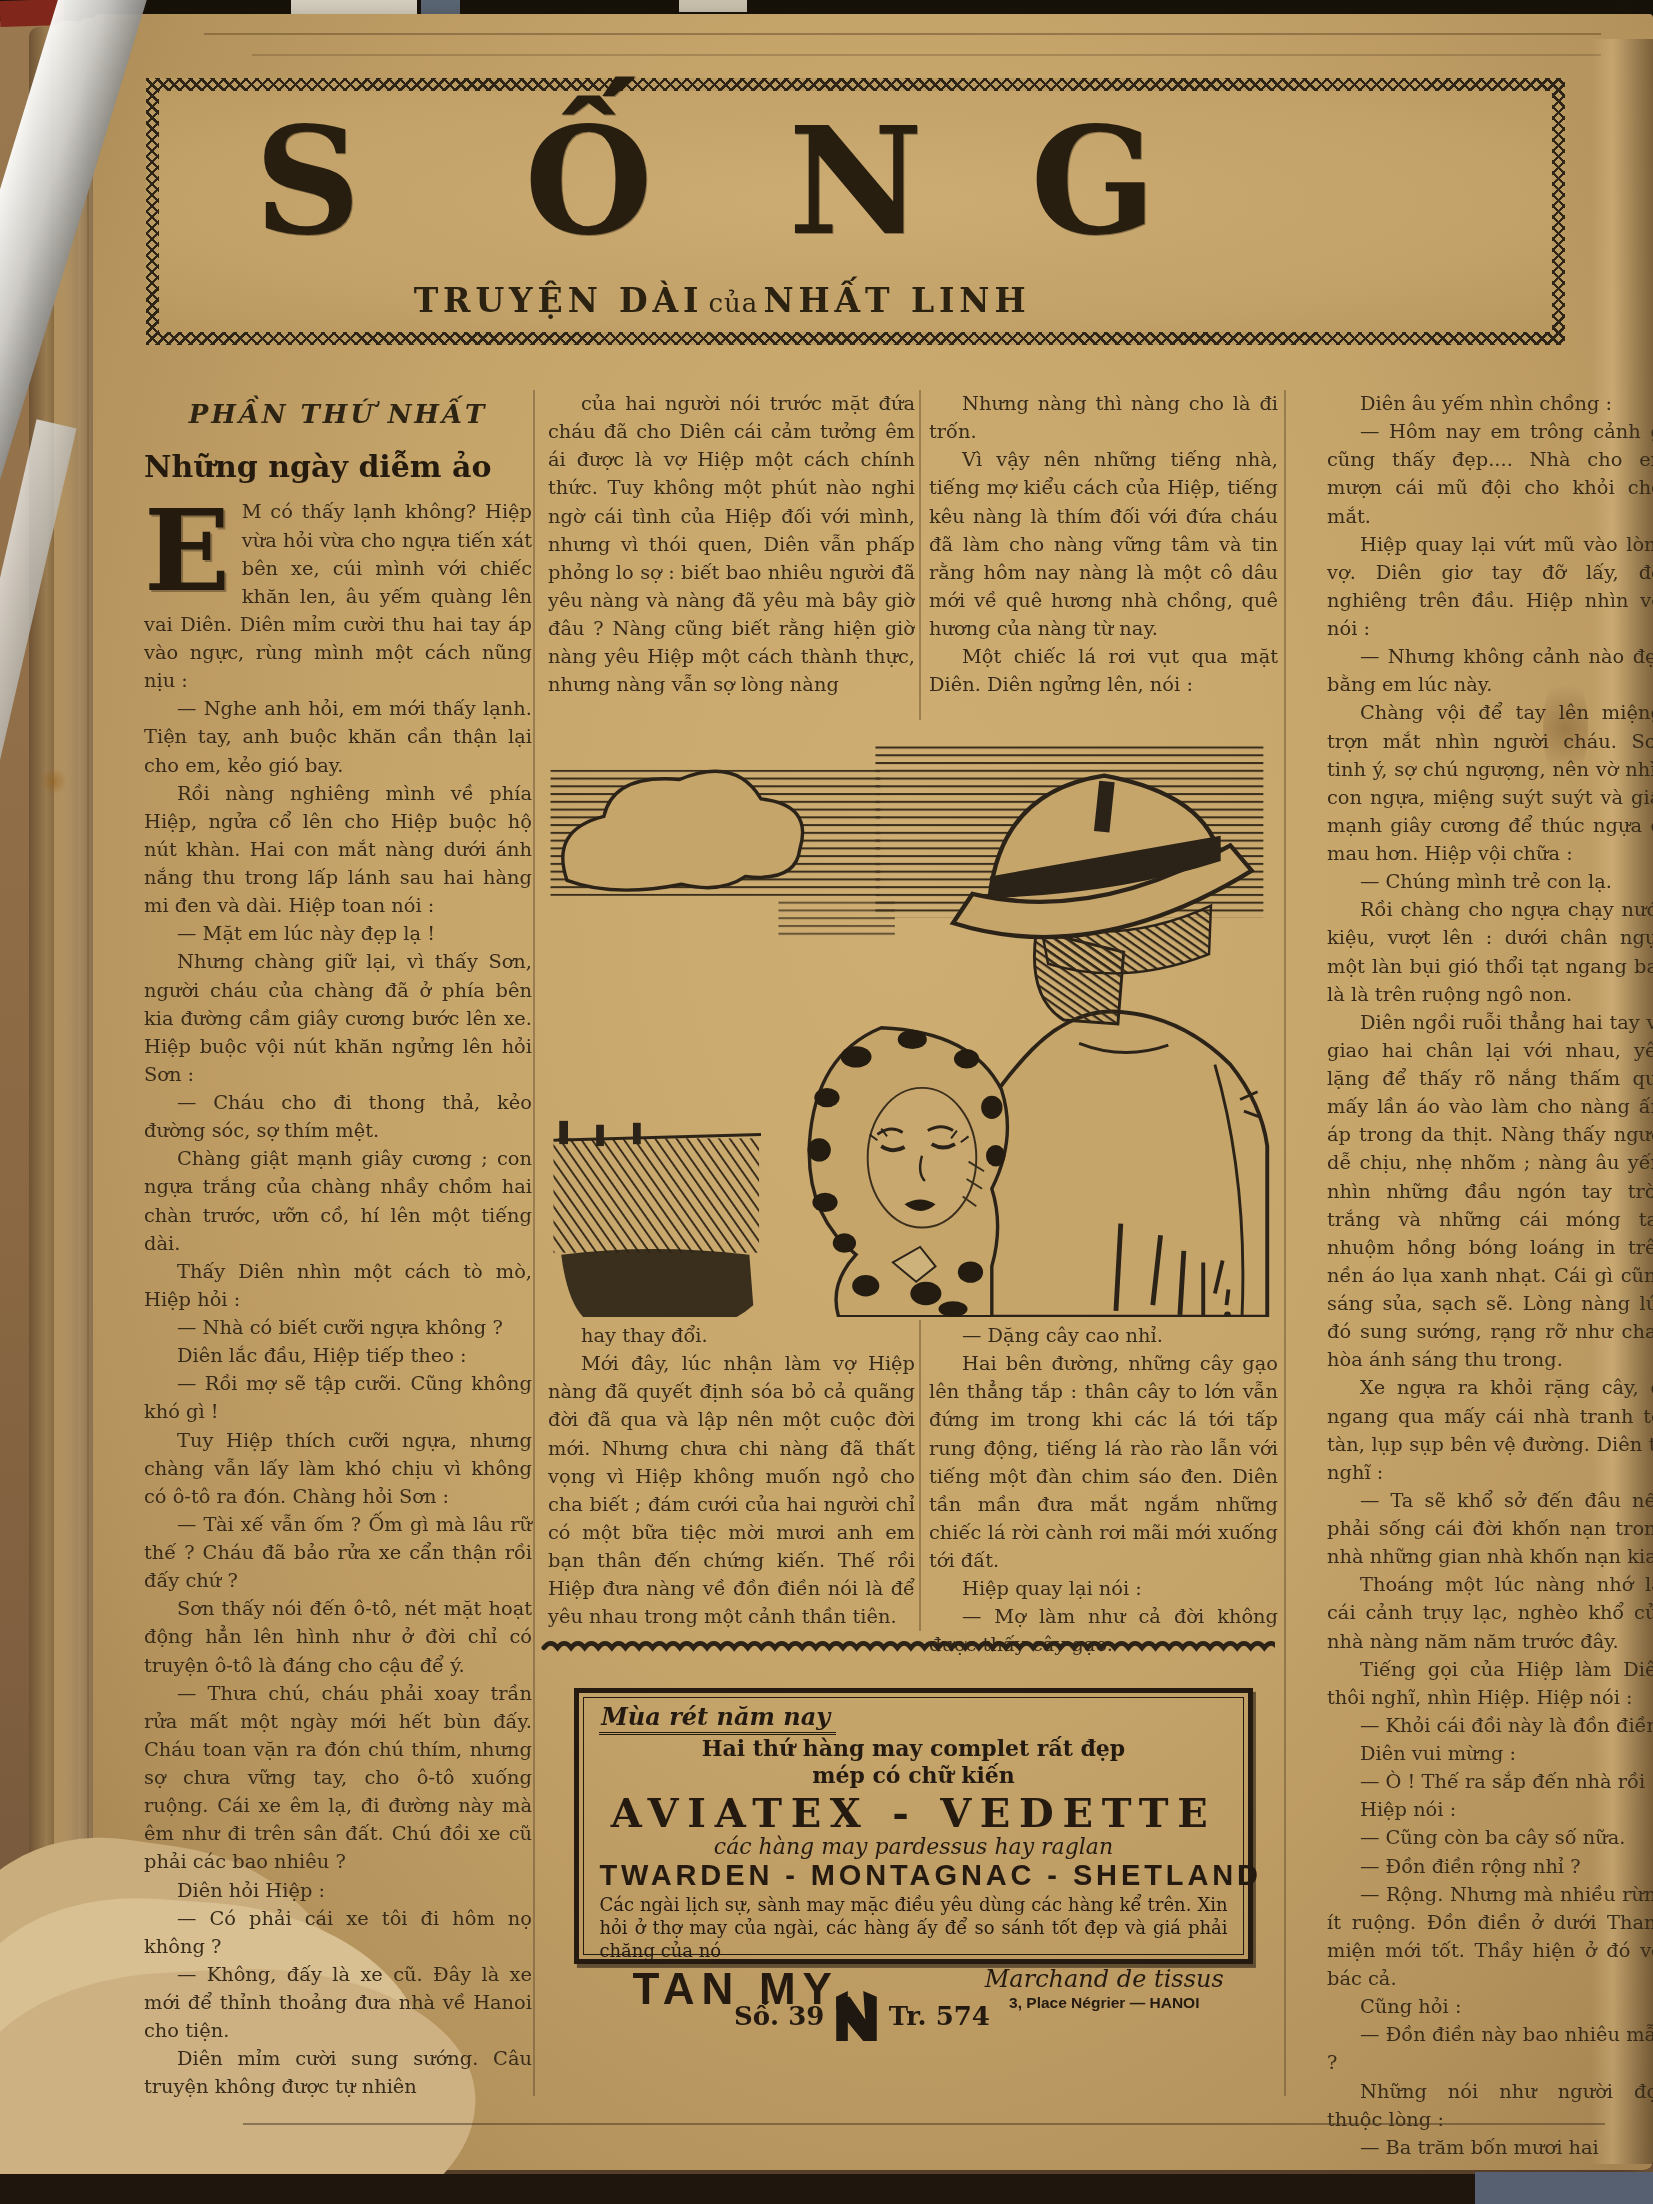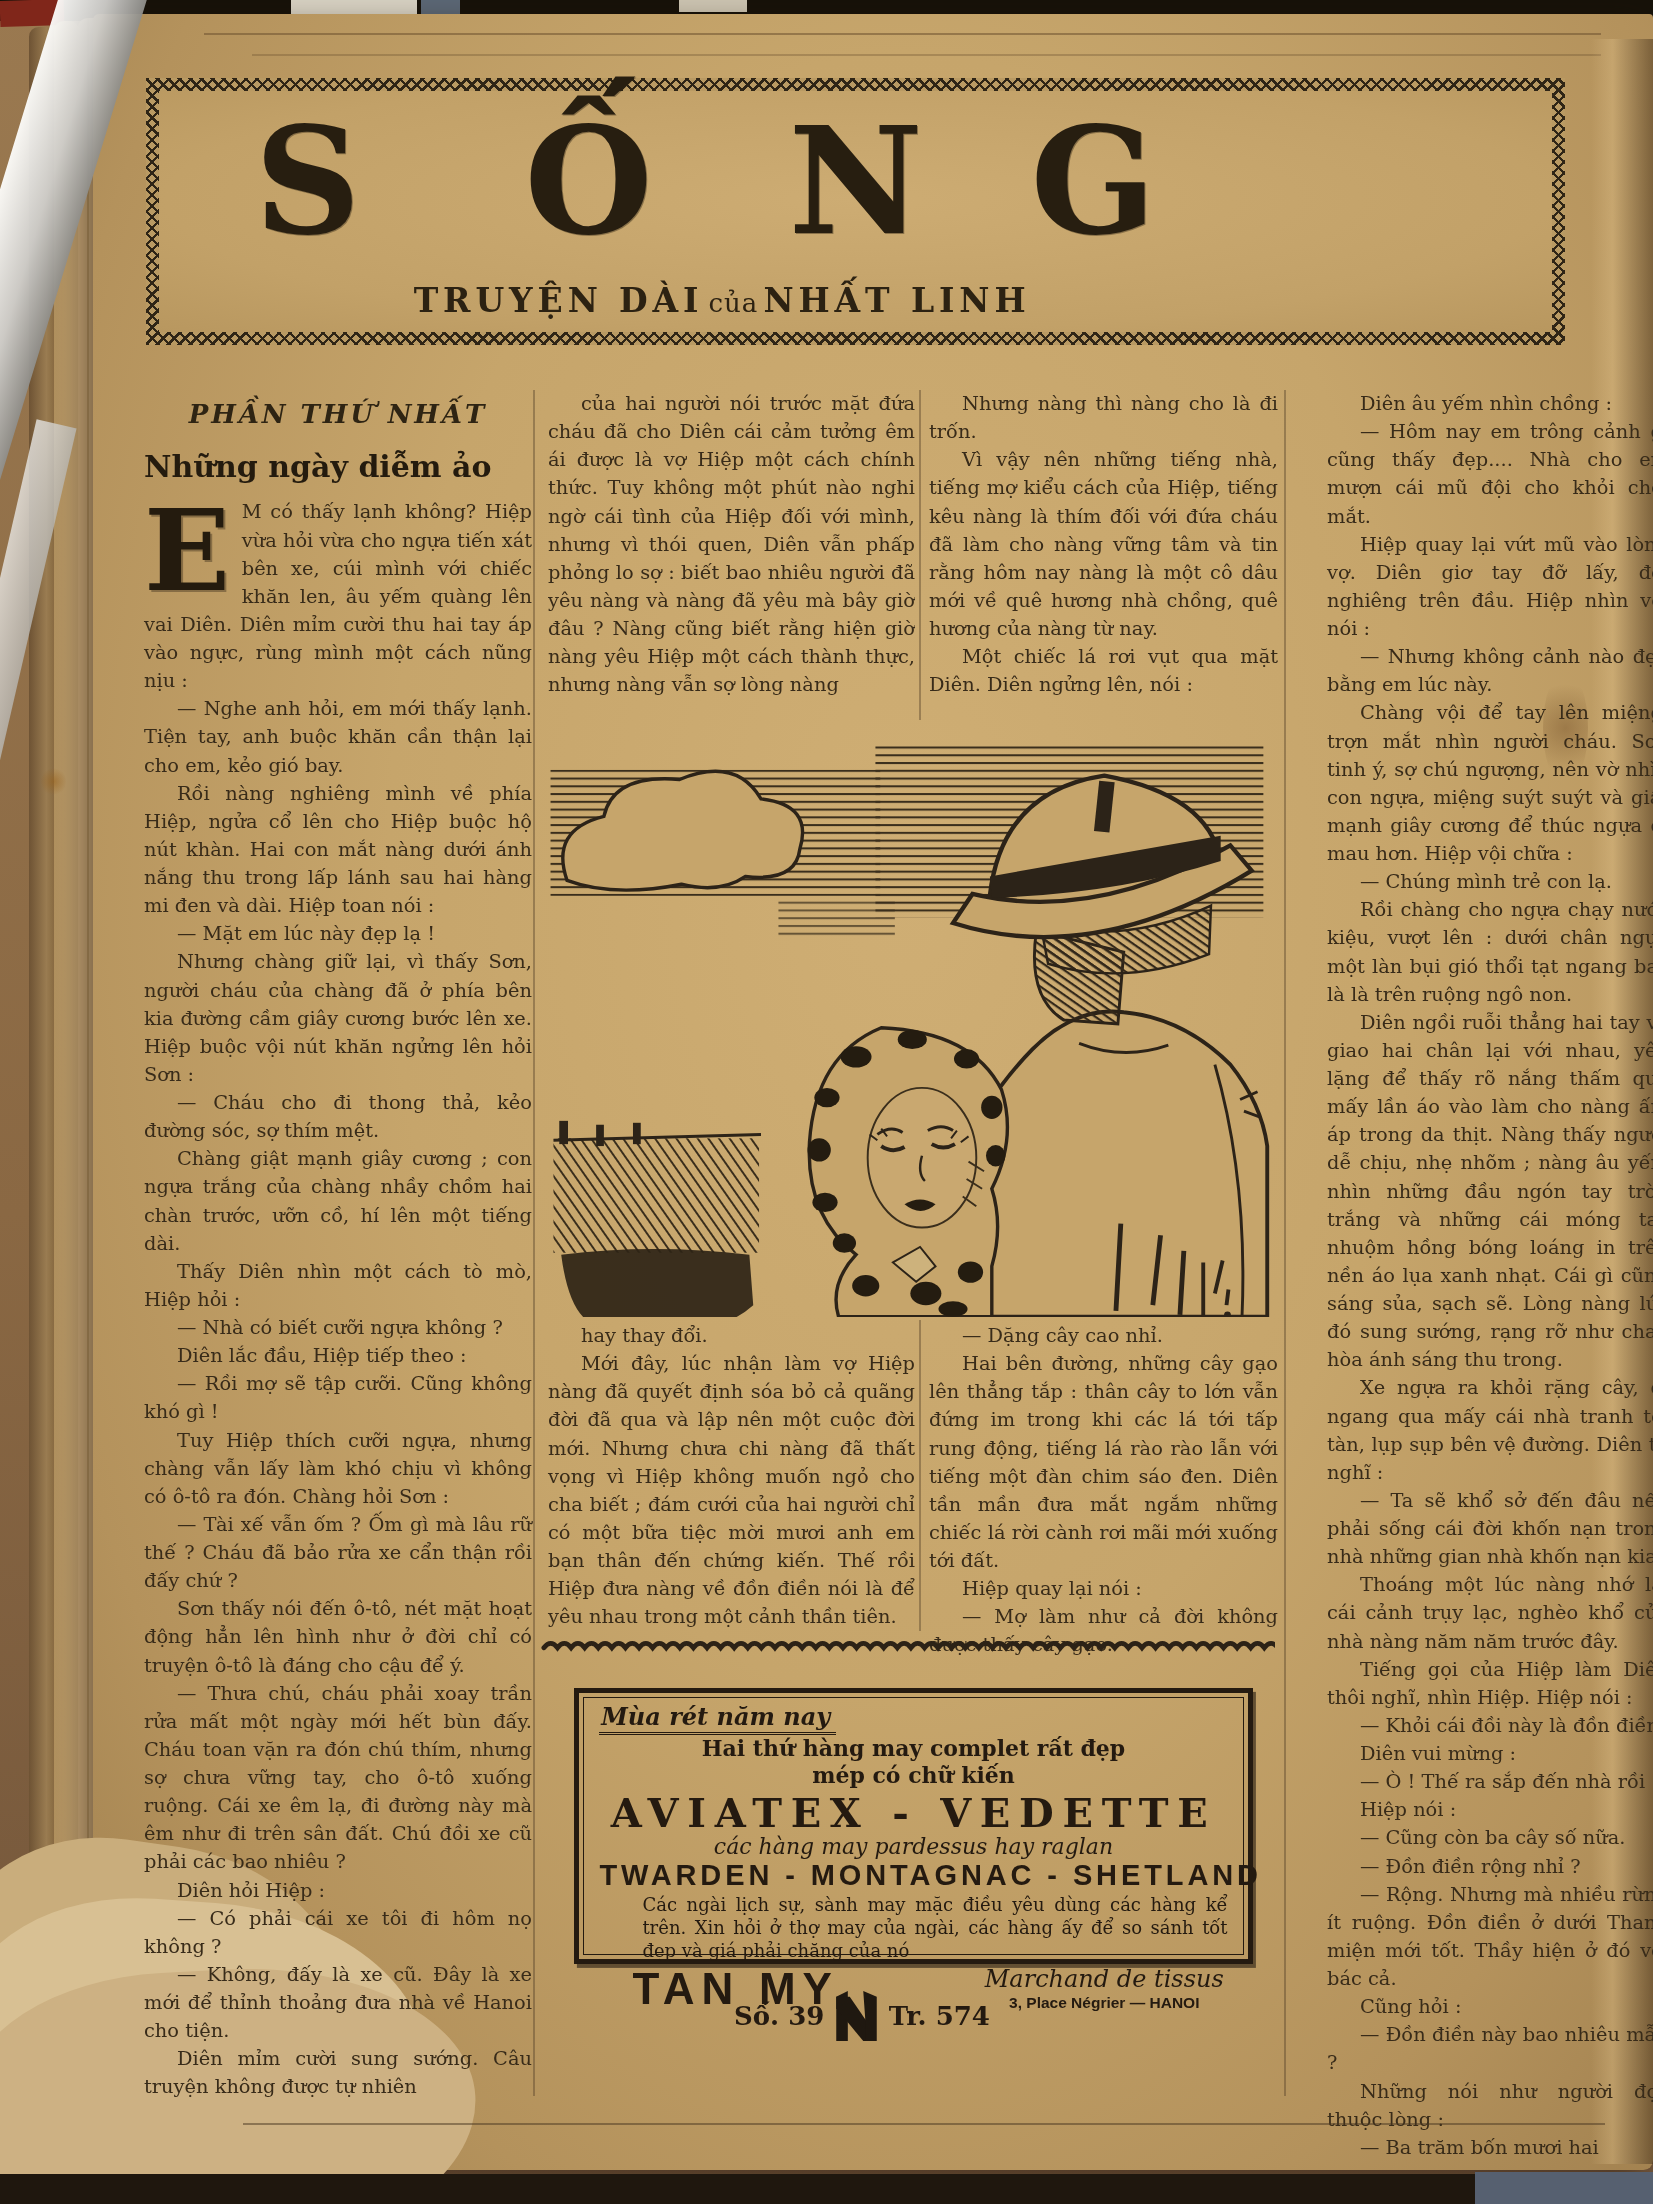--- a/index.html
+++ b/index.html
@@ -69,21 +69,21 @@
   .divider{position:absolute;left:541px;top:1638px;width:734px;height:17.5px;}
   
   .ad{position:absolute;left:574px;top:1688px;width:679px;height:276px;border:5.8px solid #241a10;box-sizing:border-box;
      box-shadow:2.9px 3.9px 0 rgba(36,26,16,.6);}
   .ad-inner{position:absolute;inset:3.9px;border:1.9px solid #241a10;padding:3.9px 15.5px 1.9px 15.5px;box-sizing:border-box;color:#241a10;}
   .ad-tag{font-style:italic;font-weight:bold;font-size:24px;border-bottom:3.9px double #241a10;display:inline-block;padding:0 5.8px 1px 1.9px;}
   .ad-line{text-align:center;font-weight:bold;font-size:22px;line-height:1.25;}
   .ad-brand1{text-align:center;font-size:40px;font-weight:bold;letter-spacing:8.7px;line-height:1.05;margin-top:1.9px;white-space:nowrap;}
   .ad-line3{text-align:center;font-style:italic;font-size:22px;line-height:1.2;}
   .ad-brand2{text-align:center;font-weight:bold;font-size:29px;letter-spacing:3.9px;font-family:"Liberation Sans",sans-serif;line-height:1.1;white-space:nowrap;}
-  .ad-body{font-size:18px;text-align:justify;line-height:1.28;margin-top:1px;margin-left:43px;}
+  .ad-body{font-size:18px;text-align:justify;line-height:1.28;margin-top:1px;}
   .ad-foot{display:flex;justify-content:space-between;align-items:center;margin-top:1.9px;padding:0 3.9px 0 33px;}
   .ad-shop{font-family:"Liberation Sans",sans-serif;font-weight:bold;font-size:44px;letter-spacing:6.8px;white-space:nowrap;}
   .ad-contact{text-align:center;}
   .ad-role{font-style:italic;font-size:24px;white-space:nowrap;}
   .ad-addr{font-weight:bold;font-size:15.5px;font-family:"Liberation Sans",sans-serif;white-space:nowrap;}
   
   .footer{position:absolute;left:734px;top:1989px;display:flex;align-items:center;gap:9.7px;
     font-weight:bold;font-size:26px;color:#241a10;}
   .nlogo{display:block;}
 </style>

